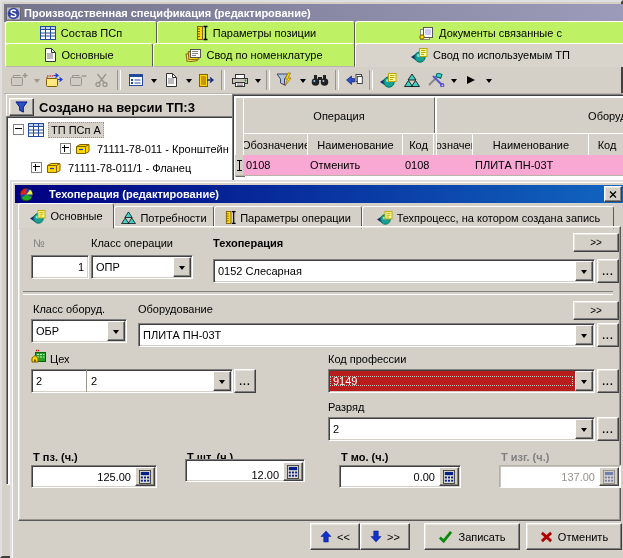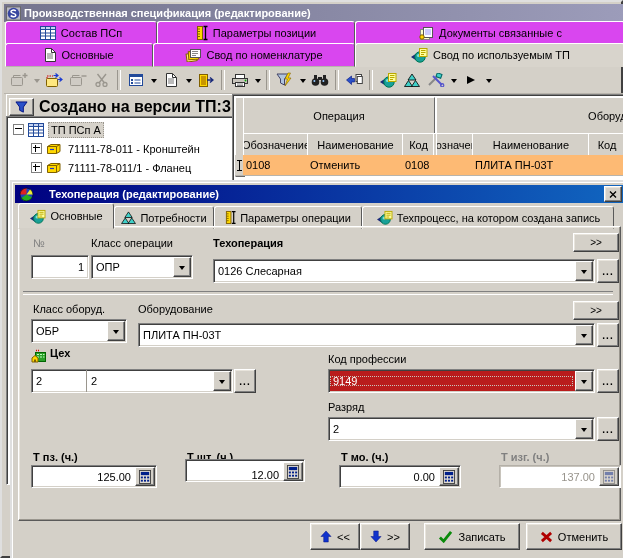--- a/index.html
+++ b/index.html
@@ -10,51 +10,51 @@
   .raised{background:#d4d0c8;border:1px solid;border-color:#fff #404040 #404040 #fff;
           box-shadow:inset -1px -1px #808080, inset 1px 1px #e8e4dc;}
   
   .main-window{position:absolute;inset:0;background:#d4d0c8;
     border:2px solid;border-color:#dfdfdf #404040 #404040 #dfdfdf;}
   .titlebar{position:absolute;left:2px;top:2px;width:617px;height:18px;display:flex;align-items:center;gap:3px;
     background:linear-gradient(90deg,#74748e,#9c9cba);padding:0 2px;}
   .titlebar .tt{color:#fff;font-weight:bold;font-size:11px;white-space:nowrap;}
   
   .mtab{position:absolute;height:22px;display:flex;align-items:center;justify-content:center;gap:5px;
-    background:#d946ef;border:1px solid;border-color:#fff #5a5a5a #b8b4ac #fff;border-radius:3px 3px 0 0;
+    background:#bef264;border:1px solid;border-color:#fff #5a5a5a #b8b4ac #fff;border-radius:3px 3px 0 0;
     white-space:nowrap;overflow:hidden;}
   .mtab.active{background:#d8d4cc;border-bottom-color:#d8d4cc;}
   
   .toolbar{position:absolute;left:2px;top:65px;width:619px;height:26px;display:flex;align-items:center;
     padding-left:3px;border-bottom:1px solid #b8b4ac;}
   .tbtn{width:24px;height:24px;display:flex;align-items:center;justify-content:center;}
   .tdd{width:11px;height:24px;display:flex;align-items:center;justify-content:center;}
   .car{width:0;height:0;border:3px solid transparent;border-top:4px solid #000;margin-top:4px;}
   .car.dim{border-top-color:#9a968e;}
   .tsep{width:2px;height:20px;margin:0 3px;border-left:1px solid #9a968e;border-right:1px solid #fff;}
   
   .tree-head{position:absolute;left:4px;top:92px;width:224px;height:22px;background:#d4d0c8;
     border:1px solid;border-color:#fff #808080 #808080 #fff;display:flex;align-items:center;gap:5px;padding:1px 2px;}
   .funnel-btn{width:23px;height:16px;display:flex;align-items:center;justify-content:center;}
-  .tree-head .ht{font-weight:bold;font-size:16px;white-space:nowrap;}
+  .tree-head .ht{font-weight:bold;font-size:13px;white-space:nowrap;}
   .tree{position:absolute;left:4px;top:114px;width:224px;height:364px;background:#fff;
     border:1px solid;border-color:#808080 #fff #fff #808080;box-shadow:inset 1px 1px #404040;
     padding:3px 0 0 2px;overflow:hidden;}
   .titem{display:flex;align-items:center;gap:4px;height:19px;white-space:nowrap;}
   .expander{width:9px;height:9px;background:#fff;border:1px solid #808080;position:relative;flex:none;}
   .expander::before{content:'';position:absolute;left:1px;right:1px;top:3px;height:1px;background:#000;}
   .expander.plus::after{content:'';position:absolute;top:1px;bottom:1px;left:3px;width:1px;background:#000;}
   .tl{padding:1px 2px;}
   .tl.rootsel{background:#d6d2ca;border:1px dotted #9a968e;}
   
   .tablep{position:absolute;left:230px;top:92px;width:393px;height:300px;background:#fff;
     border:1px solid;border-color:#808080 #fff #fff #808080;box-shadow:inset 1px 1px #404040;overflow:hidden;}
   .th{position:absolute;background:#d4d0c8;border:1px solid;border-color:#fff #6a6a6a #6a6a6a #fff;
     display:flex;align-items:center;justify-content:center;overflow:hidden;white-space:nowrap;}
-  .td{position:absolute;background:#fdba74;border-right:1px solid #c8c8c8;border-bottom:1px solid #b8b4ac;
+  .td{position:absolute;background:#f9a8d4;border-right:1px solid #c8c8c8;border-bottom:1px solid #b8b4ac;
     display:flex;align-items:center;padding:0 3px;overflow:hidden;white-space:nowrap;}
   .ibeam{width:5px;height:11px;position:relative;}
   .ibeam::before{content:'';position:absolute;left:2px;top:1px;bottom:1px;width:1px;background:#000;}
   .ibeam::after{content:'';position:absolute;left:0;right:0;top:0;height:1px;background:#000;box-shadow:0 10px 0 #000;}
   
   .dialog{position:absolute;left:10px;top:180px;width:613px;height:377px;background:#d4d0c8;
     border:2px solid;border-color:#dfdfdf #404040 #404040 #dfdfdf;box-shadow:inset 1px 1px #fff, inset -1px -1px #808080;}
   .dlg-title{position:absolute;left:3px;top:3px;width:603px;height:18px;
     background:linear-gradient(90deg,#000080,#1166c0);display:flex;align-items:center;gap:15px;padding:0 4px;}
   .dlg-title .tt{color:#fff;font-weight:bold;font-size:11px;flex:1;white-space:nowrap;}
@@ -331,21 +331,21 @@
         <span class="expander"></span>
         <span class="icon">
             <svg width="16" height="14" viewBox="0 0 16 14">
               <rect x=".5" y=".5" width="15" height="13" fill="#fff" stroke="#224a9a"></rect>
               <rect x=".5" y=".5" width="15" height="3" fill="#c6d3f0" stroke="#224a9a"></rect>
               <path d="M.5 7h15M.5 10h15M5.5.5v13M10.5.5v13" stroke="#224a9a" fill="none"></path>
             </svg>
           </span>
         <span class="tl rootsel">ТП ПСп А</span>
       </div>
-      <div class="titem" style="padding-left:22px;">
+      <div class="titem" style="padding-left:22px;margin-left:29px;">
         <span class="expander plus"></span>
         <span class="icon">
             <svg width="16" height="12" viewBox="0 0 16 12">
               <path d="M1.5 3.5 5 1.5h9v7l-3.5 2h-9z" fill="#ffd800" stroke="#806000"></path>
               <path d="M1.5 3.5h9v7M10.5 3.5 14 1.5" fill="none" stroke="#806000"></path>
               <path d="M4 6.5h4" stroke="#1a3ad0" stroke-width="1.2"></path>
             </svg>
           </span>
         <span class="tl">71111-78-011 - Кронштейн</span>
       </div>
@@ -469,21 +469,21 @@
       <span class="lbl" style="left:72px;top:10px;">Класс операции</span>
       <div class="fld" style="left:72px;top:28px;width:100px;height:22px;">
         <span class="val">ОПР</span>
         <span class="ddbtn">
             <i class="car"></i>
           </span>
       </div>
       <span class="lbl b" style="left:194px;top:10px;">Техоперация</span>
       <span class="exbtn raised" style="left:554px;top:6px;">&gt;&gt;</span>
       <div class="fld" style="left:194px;top:32px;width:380px;height:22px;">
-        <span class="val">0126 Слесарная</span>
+        <span class="val">0152 Слесарная</span>
         <span class="ddbtn">
             <i class="car"></i>
           </span>
       </div>
       <span class="ellip raised" style="left:578px;top:32px;">...</span>
 
       <div class="sep-etch" style="left:4px;top:64px;width:590px;"></div>
 
       <span class="lbl" style="left:14px;top:76px;">Класс оборуд.</span>
       <div class="fld" style="left:12px;top:92px;width:94px;height:22px;">
@@ -504,21 +504,21 @@
 
       <span class="icon" style="position:absolute;left:12px;top:122px;">
         <svg width="16" height="14" viewBox="0 0 16 14">
             <rect x="4.5" y="3.5" width="10" height="9" fill="#2aa02a" stroke="#060"></rect>
             <path d="M6 5.5h2M9 5.5h2M12 5.5h1.5M6 8h2M9 8h2M12 8h1.5" stroke="#bfffbf" stroke-width="1.2"></path>
             <path d="M5 1.5h1M7 1.5h1" stroke="#d00" stroke-width="1.5"></path>
             <path d="M1 13V9l3-2.5L7 9v4z" fill="#ffd800" stroke="#806000"></path>
             <rect x="3" y="10.5" width="2" height="2.5" fill="#806000"></rect>
           </svg>
       </span>
-      <span class="lbl" style="left:31px;top:120px;font-weight:bold;">Цех</span>
+      <span class="lbl" style="left:31px;top:126px;">Цех</span>
       <div class="fld" style="left:12px;top:142px;width:200px;height:22px;">
         <span class="seg1">2</span>
         <span class="val">2</span>
         <span class="ddbtn">
             <i class="car"></i>
           </span>
       </div>
       <span class="ellip raised" style="left:215px;top:142px;">...</span>
 
       <span class="lbl" style="left:309px;top:126px;">Код профессии</span>

